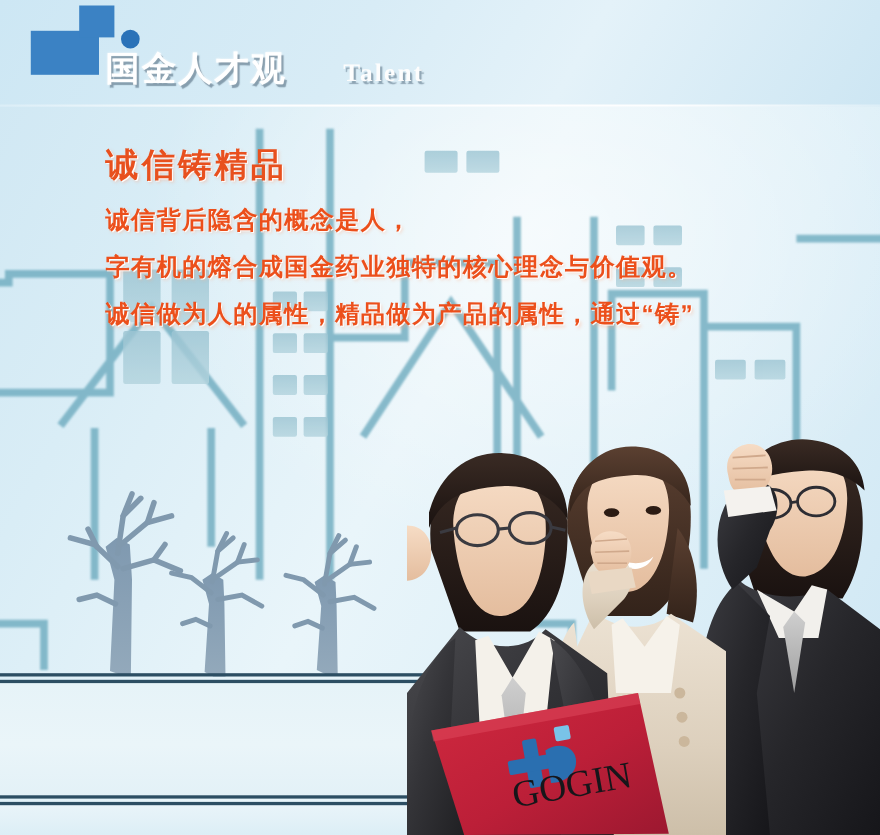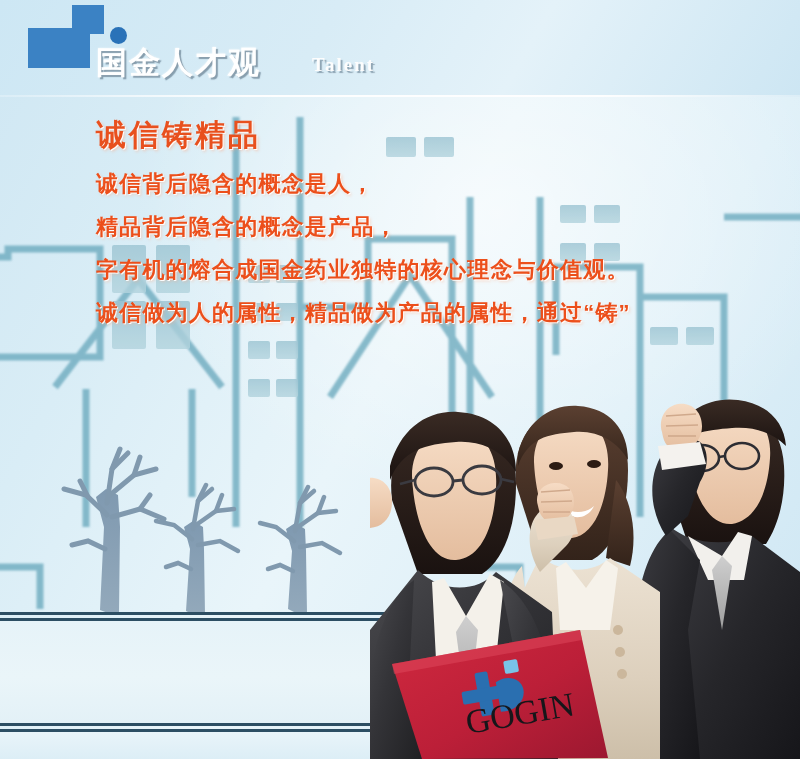--- a/index.html
+++ b/index.html
@@ -46,21 +46,21 @@
     position:absolute; left:96px; top:47px;
     font-size:31px; font-weight:700; letter-spacing:2px;
     color:#ffffff;
     text-shadow: 2px 2px 1px rgba(70,95,115,0.55), 0 0 2px rgba(255,255,255,0.9);
     line-height:1;
     white-space:nowrap;
   }
   #hdr-sub {
     position:absolute; left:312px; top:55px;
     font-family:"Liberation Serif", serif;
-    font-size:19px; font-weight:700; letter-spacing:2px;
+    font-size:23px; font-weight:700; letter-spacing:2px;
     color:#fdfdfd;
     text-shadow: 2px 2px 1px rgba(80,105,125,0.55);
     line-height:1;
   }
 
   
   #city { position:absolute; left:0; top:97px; width:800px; height:662px; }
 
   
   .ground {
@@ -79,21 +79,21 @@
     position:absolute; left:0; top:621px; width:800px; height:102px;
     background:linear-gradient(to bottom, #e6f3f8 0%, #eaf5f9 55%, #e3f1f7 100%);
   }
   #band-bot {
     position:absolute; left:0; top:732px; width:800px; height:27px;
     background:linear-gradient(to bottom, #e9f4f9 0%, #dceef6 100%);
   }
 
   
   #copy {
-    position:absolute; left:96px; top:116px; width:660px;
+    position:absolute; left:96px; top:132px; width:660px;
   }
   .head-line {
     font-size:30px; font-weight:700; letter-spacing:3px;
     color:#e8501e;
     text-shadow: 1px 1px 0 rgba(255,255,255,0.95), 2px 2px 3px rgba(255,160,120,0.45);
     line-height:1.25;
     margin-bottom:19px;
     white-space:nowrap;
   }
   .body-line {
@@ -363,18 +363,17 @@
     <span class="logo-sq-small"></span>
     <span class="logo-dot"></span>
     <div id="hdr-title">国金人才观</div>
     <div id="hdr-sub">Talent</div>
   </div>
   <div id="hdr-rule"></div>
 
   <div id="copy">
     <div class="head-line">诚信铸精品</div>
     <div class="body-line">诚信背后隐含的概念是人，</div>
-    <div class="body-line">精品背后隐含的概念是产品，</div>
     <div class="body-line">字有机的熔合成国金药业独特的核心理念与价值观。</div>
     <div class="body-line">诚信做为人的属性，精品做为产品的属性，通过“铸”</div>
   </div>
 
 </div>
 
 </body></html>

